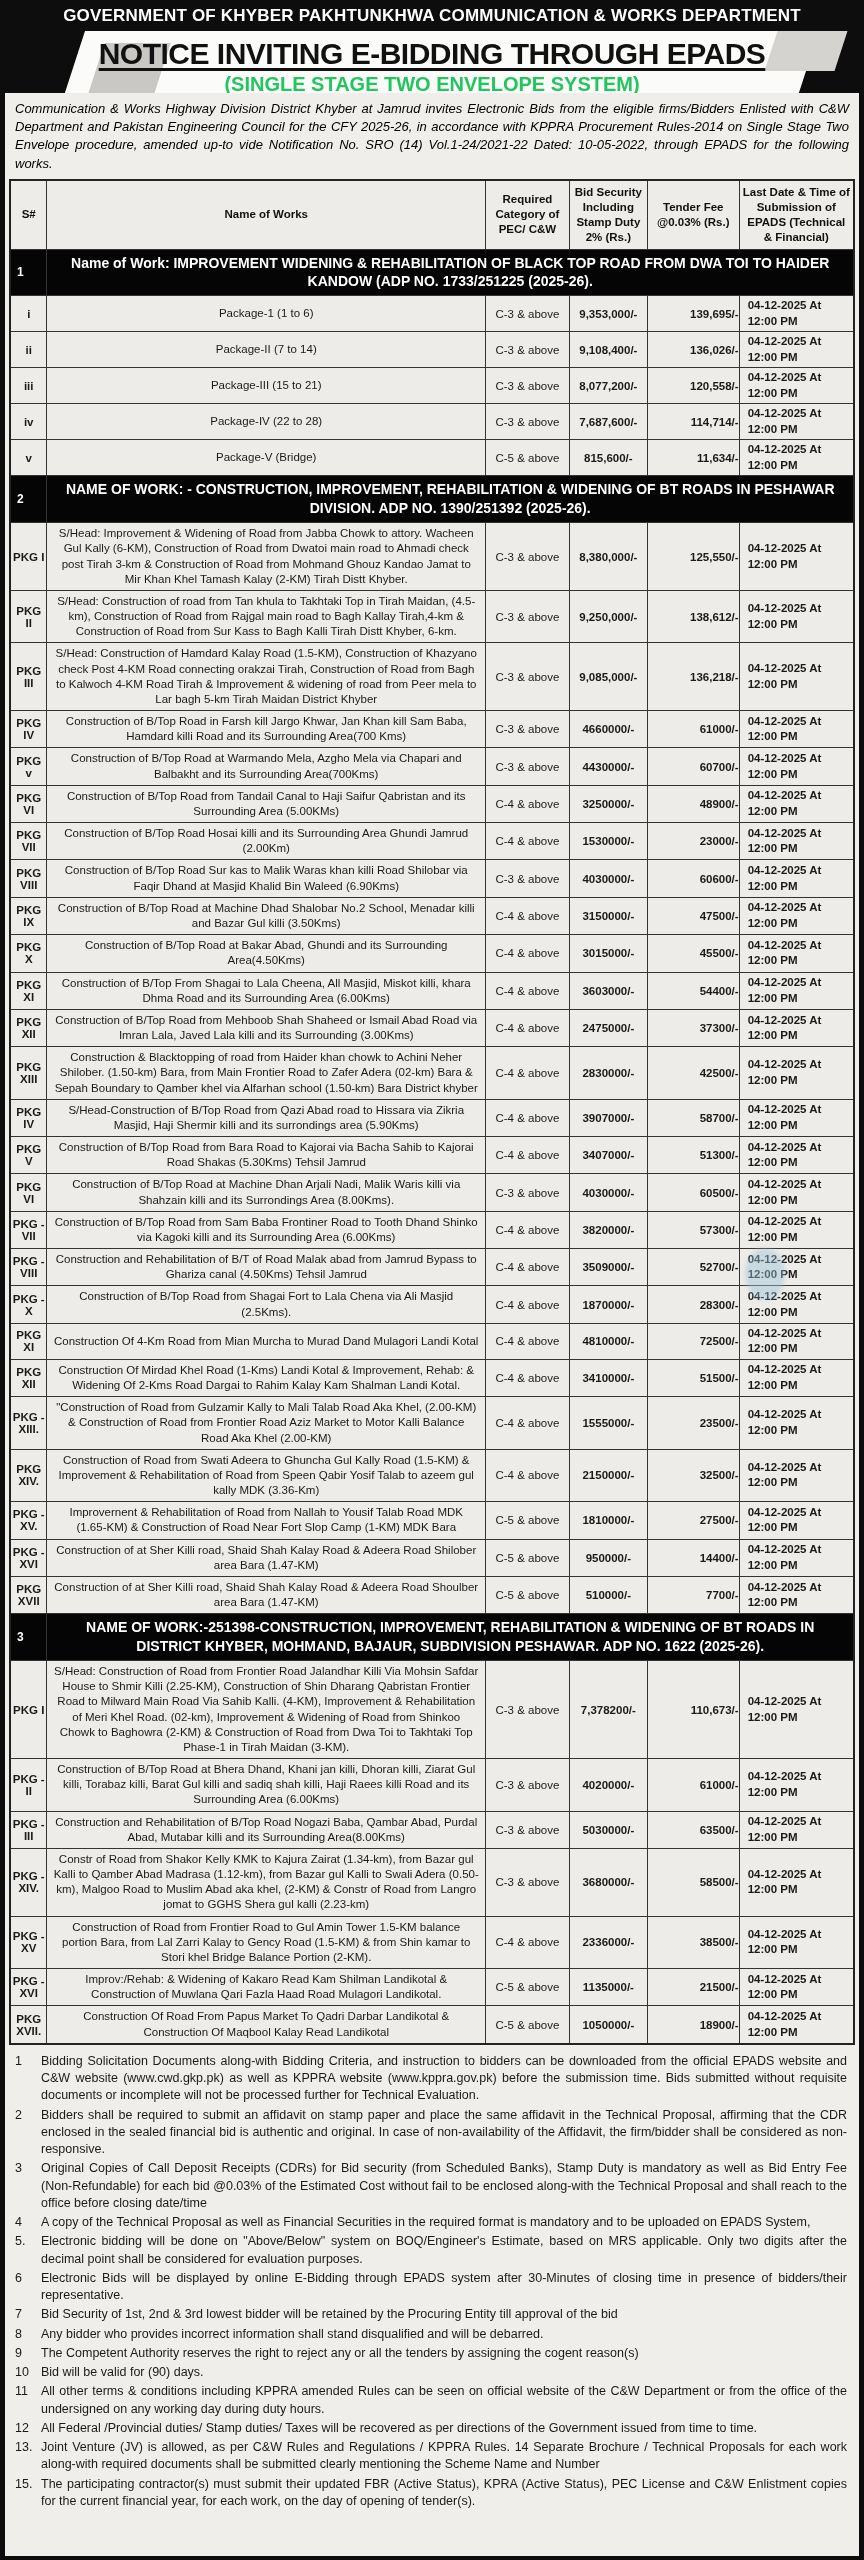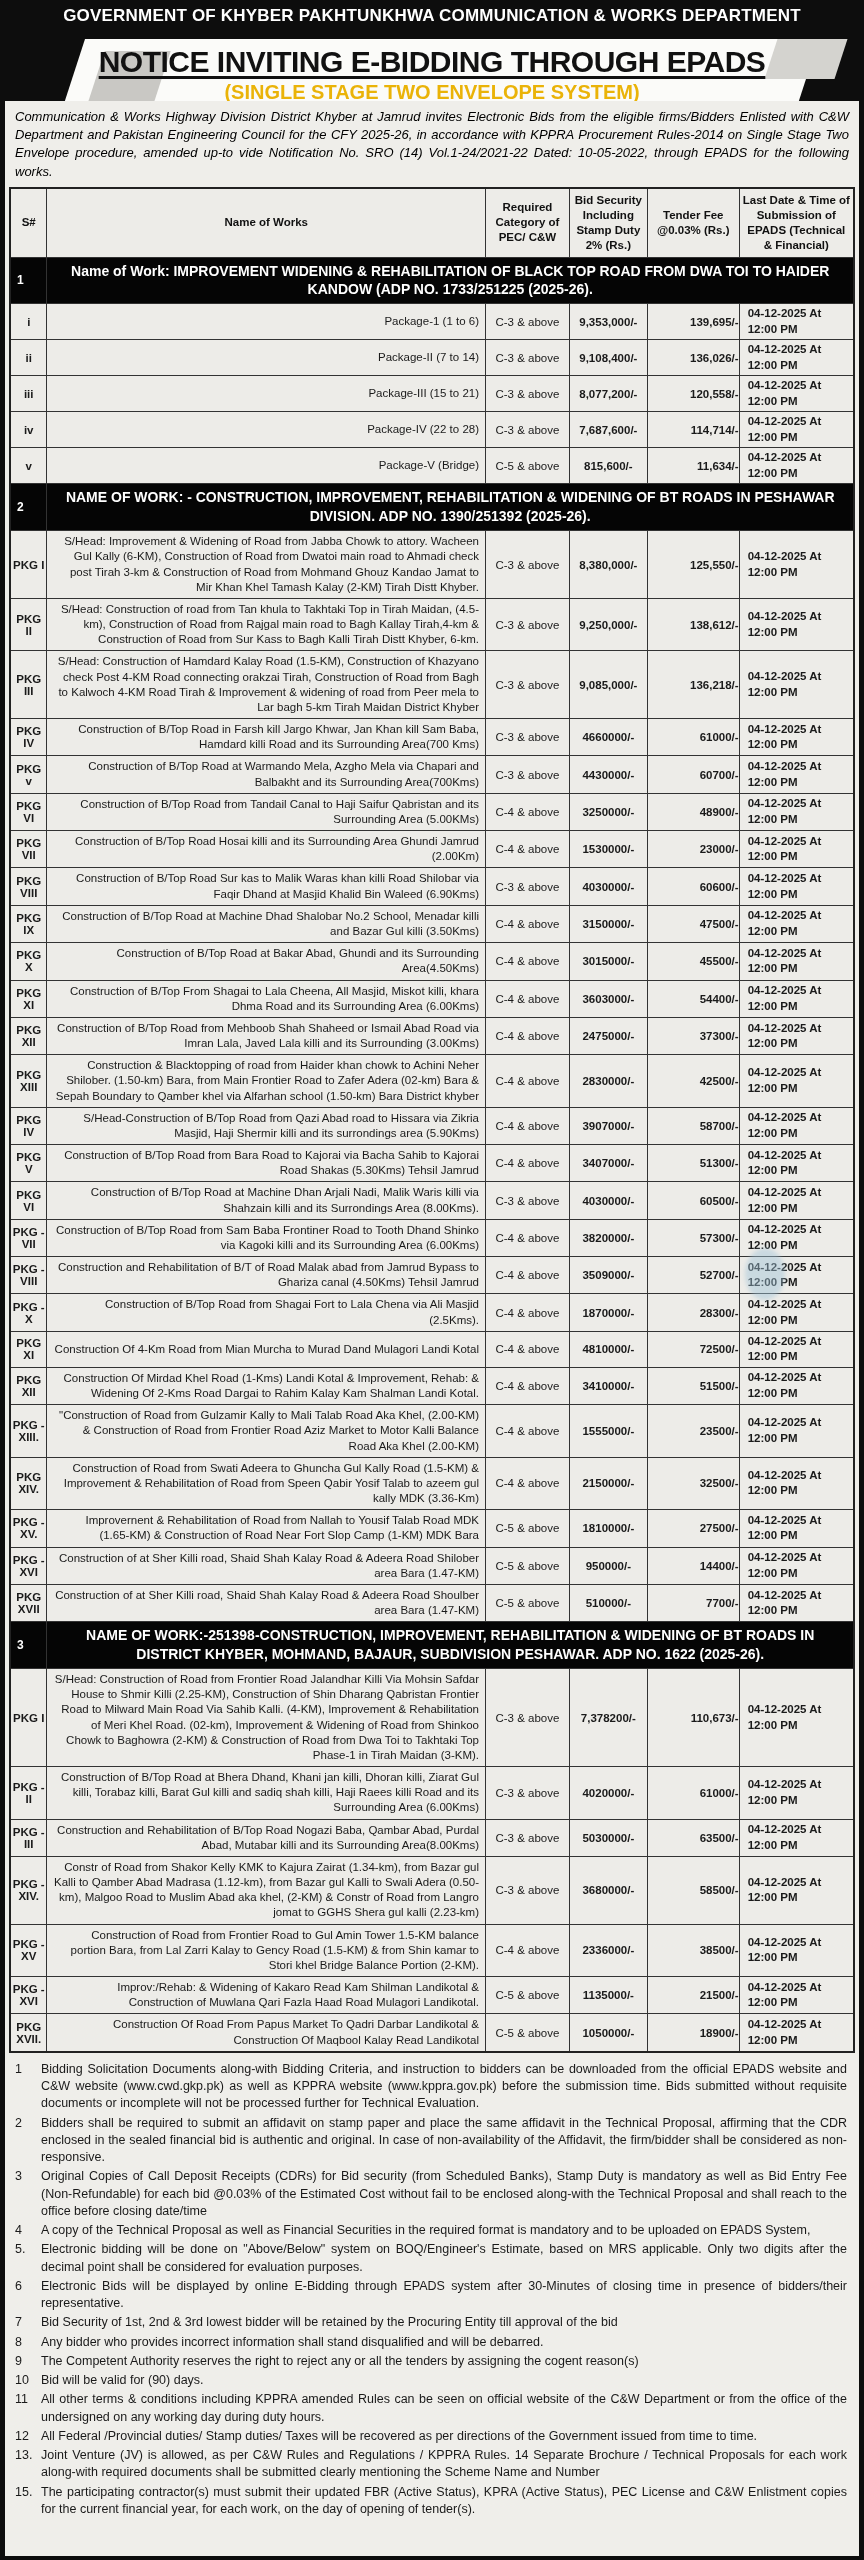--- a/index.html
+++ b/index.html
@@ -7,41 +7,41 @@
   body { display:flex; justify-content:center; }
   .page {
     width:864px; min-height:2560px; background:#efeeea; position:relative;
     font-family:"Liberation Sans", sans-serif; color:#1a1a1a;
     border-left:5px solid #0d0d0d; border-right:5px solid #0d0d0d; border-bottom:4px solid #0d0d0d;
     display:flex; flex-direction:column;
   }
   
   .gov-bar {
     background:#0d0d0d; color:#fff; text-align:center; font-weight:bold;
-    font-size:17px; letter-spacing:.2px; padding:6px 4px 13px;
+    font-size:17px; letter-spacing:.2px; padding:6px 4px 5px;
   }
   .banner { position:relative; background:#0d0d0d; height:62px; overflow:hidden; }
   .banner-white {
     position:absolute; left:80px; right:40px; top:0; bottom:0; background:#fbfbf9;
     transform:skewX(-18deg); transform-origin:top;
   }
   .banner-accent-left {
     position:absolute; left:88px; top:12px; width:66px; height:72px; background:#c9c8c4;
     transform:skewX(-18deg);
   }
   .banner-accent-right {
     position:absolute; right:18px; top:0; width:70px; height:40px; background:#d4d3cf;
     transform:skewX(-18deg);
   }
   .banner-inner { position:relative; text-align:center; padding-top:6px; }
   .banner-title {
     font-size:30px; font-weight:bold; color:#111; letter-spacing:-.5px;
     text-decoration:underline; text-underline-offset:4px; text-decoration-thickness:3px;
   }
-  .banner-subtitle { font-size:20px; font-weight:bold; color:#eab308; margin-top:2px; }
+  .banner-subtitle { font-size:20px; font-weight:bold; color:#22c55e; margin-top:2px; }
   
   .intro {
     font-size:13px; line-height:1.4; text-align:justify; padding:7px 10px 6px; color:#000000;font-style:italic;
   }
   
   table.works {
     width:846px; margin:0 auto; border-collapse:collapse; background:#edecE8;
     border:2px solid #222;
   }
   table.works th, table.works td { border:1px solid #333; vertical-align:middle; }
@@ -49,21 +49,21 @@
     font-size:11.5px; font-weight:bold; text-align:center; padding:4px 3px; line-height:1.3;
     color:#111; background:#edece8;
   }
   col.c-sn   { width:37px; }
   col.c-name { width:440px; }
   col.c-cat  { width:84px; }
   col.c-sec  { width:78px; }
   col.c-fee  { width:92px; }
   col.c-date { width:115px; }
   td.cell-sn   { font-size:11.5px; font-weight:bold; text-align:center; padding:2px 1px; }
-  td.cell-name { font-size:11.5px; text-align:right; padding:3px 6px; line-height:1.32; }
+  td.cell-name { font-size:11.5px; text-align:center; padding:3px 6px; line-height:1.32; }
   td.cell-cat  { font-size:11.5px; font-weight:normal; text-align:center; }
   td.cell-sec  { font-size:11.5px; font-weight:bold; text-align:center;margin-top:20px; }
   td.cell-fee  { font-size:11.5px; font-weight:bold; text-align:right; }
   td.cell-date { font-size:11.5px; font-weight:bold; text-align:left; line-height:1.35; padding:2px 8px; }
   tr.section-row td {
     background:#050505; color:#fff; font-weight:bold;
   }
   td.sec-num { font-size:12px; text-align:left; padding:3px 4px 3px 6px; vertical-align:top; }
   td.sec-title { font-size:14px; text-align:center; padding:4px 10px; line-height:1.35; }
   

